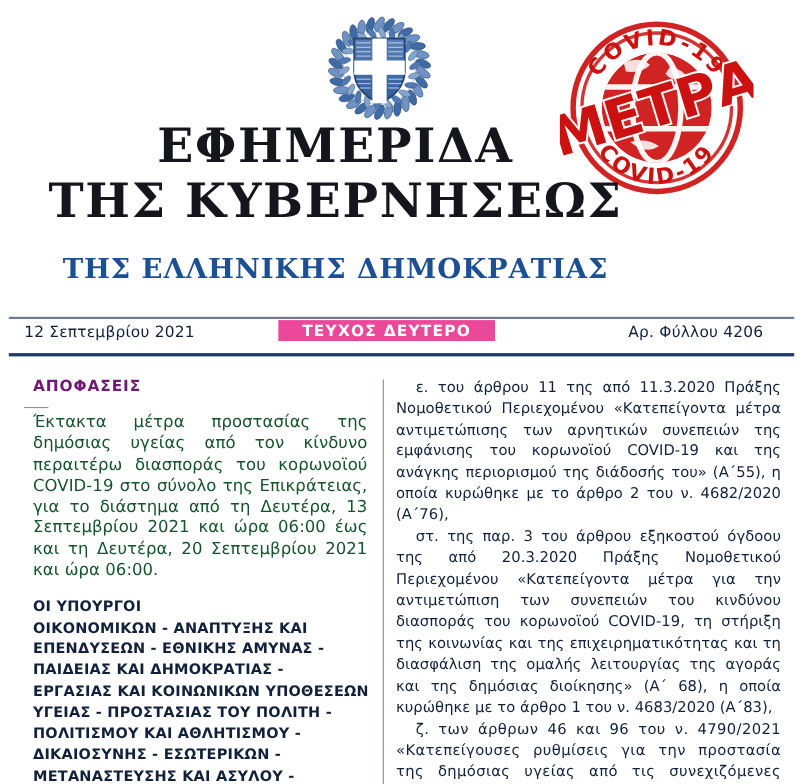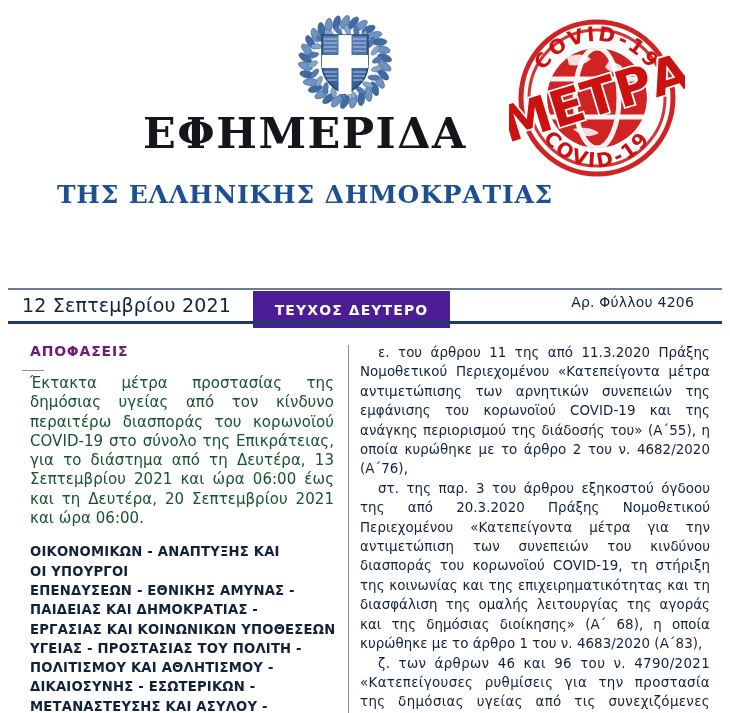--- a/index.html
+++ b/index.html
@@ -82,29 +82,29 @@
   }
   .rule-bottom {
     position: absolute;
     left: 8px; top: 33px;
     width: 714px; height: 3px;
     background: #1f3a63;
   }
   .issue-date {
     position: absolute;
     left: 22px; top: 6px;
-    font-size: 19px;
+    font-size: 14px;
     color: #12213a;
     letter-spacing: 0.2px;
   }
   .issue-tevxos {
     position: absolute;
     left: 253px; top: 3px;
-    width: 197px; height: 37px;
-    background: #4c1d95;
+    width: 197px; height: 19px;
+    background: #ec4899;
     color: #ffffff;
     font-size: 14px;
     font-weight: 700;
     letter-spacing: 1.1px;
     display: flex;
     align-items: center;
     justify-content: center;
   }
   .issue-number {
     position: absolute;
@@ -333,20 +333,21 @@
       </text>
 
       <g transform="rotate(-17 88 92)">
         <text x="88" y="104" text-anchor="middle" font-family="'DejaVu Sans','Liberation Sans',sans-serif" font-size="50" font-weight="700" fill="#cc1111" stroke="#ffffff" stroke-width="3.5" paint-order="stroke">ΜΕΤΡΑ</text>
       </g>
     </svg>
   </div>
 
   <div class="title-block">
     <div class="gaz-title">ΕΦΗΜΕΡΙΔΑ</div>
+    <div class="gaz-title">ΤΗΣ ΚΥΒΕΡΝΗΣΕΩΣ</div>
     <div class="gaz-sub">ΤΗΣ ΕΛΛΗΝΙΚΗΣ ΔΗΜΟΚΡΑΤΙΑΣ</div>
   </div>
 </div>
 
 <div class="issue-bar-wrap">
   <div class="rule-top"></div>
   <div class="issue-date">12 Σεπτεμβρίου 2021</div>
   <div class="issue-tevxos">ΤΕΥΧΟΣ ΔΕΥΤΕΡΟ</div>
   <div class="issue-number">Αρ. Φύλλου 4206</div>
   <div class="rule-bottom"></div>
@@ -354,22 +355,22 @@
 
 <div class="columns">
   <div class="col-divider"></div>
 
   <div class="col col-left">
     <div class="heading-apofaseis">ΑΠΟΦΑΣΕΙΣ</div>
     <div class="short-rule"></div>
     <div class="just-para">Έκτακτα μέτρα προστασίας της δημόσιας υγείας από τον κίνδυνο περαιτέρω διασποράς του κορωνοϊού COVID-19 στο σύνολο της Επικράτειας, για το διάστημα από τη Δευτέρα, 13 Σεπτεμβρίου 2021 και ώρα 06:00 έως και τη Δευτέρα, 20 Σεπτεμβρίου 2021 και ώρα 06:00.</div>
 
     <div class="ministers">
+      <div class="mline">ΟΙ ΥΠΟΥΡΓΟΙ</div>
       <div class="mline">ΟΙΚΟΝΟΜΙΚΩΝ - ΑΝΑΠΤΥΞΗΣ ΚΑΙ</div>
-      <div class="mline">ΟΙ ΥΠΟΥΡΓΟΙ</div>
       <div class="mline">ΕΠΕΝΔΥΣΕΩΝ - ΕΘΝΙΚΗΣ ΑΜΥΝΑΣ -</div>
       <div class="mline">ΠΑΙΔΕΙΑΣ ΚΑΙ ΔΗΜΟΚΡΑΤΙΑΣ -</div>
       <div class="mline">ΕΡΓΑΣΙΑΣ ΚΑΙ ΚΟΙΝΩΝΙΚΩΝ ΥΠΟΘΕΣΕΩΝ -</div>
       <div class="mline">ΥΓΕΙΑΣ - ΠΡΟΣΤΑΣΙΑΣ ΤΟΥ ΠΟΛΙΤΗ -</div>
       <div class="mline">ΠΟΛΙΤΙΣΜΟΥ ΚΑΙ ΑΘΛΗΤΙΣΜΟΥ -</div>
       <div class="mline">ΔΙΚΑΙΟΣΥΝΗΣ - ΕΣΩΤΕΡΙΚΩΝ -</div>
       <div class="mline">ΜΕΤΑΝΑΣΤΕΥΣΗΣ ΚΑΙ ΑΣΥΛΟΥ -</div>
 
     </div>
   </div>

